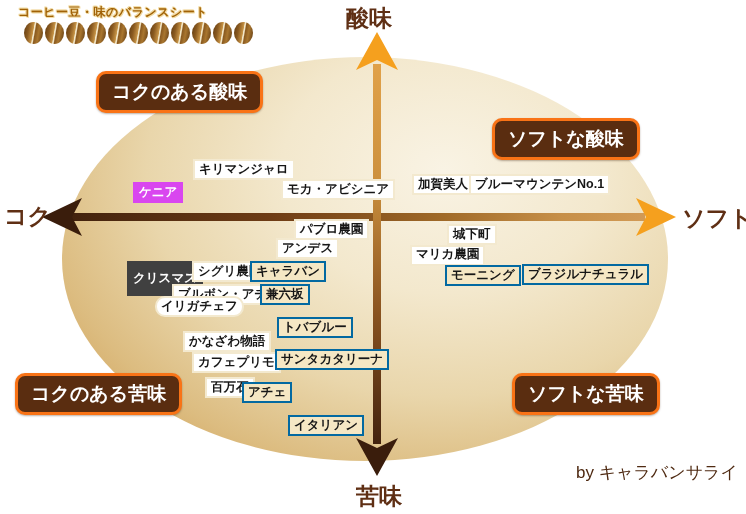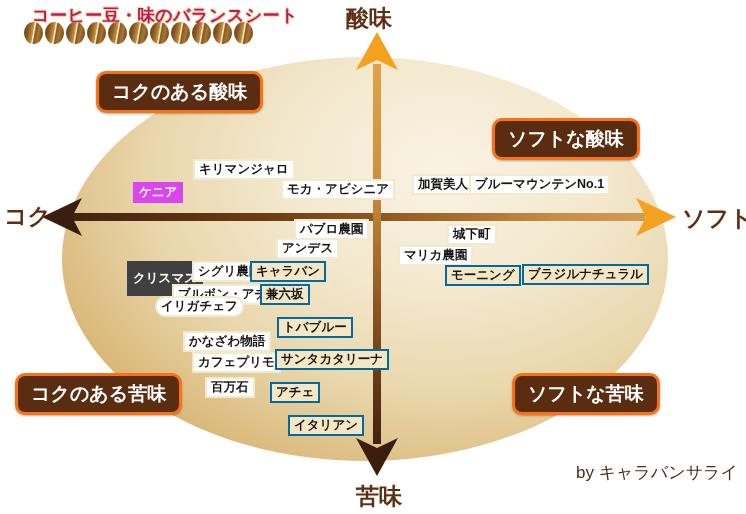--- a/index.html
+++ b/index.html
@@ -27,21 +27,21 @@
   
   .axis-word{
     position:absolute;z-index:5;font-size:23px;font-weight:bold;color:#5f2f14;white-space:nowrap;
   }
   #axis-top{left:346px;top:3px;}
   #axis-bottom{left:356px;top:481px;}
   #axis-left{left:4px;top:201px;}
   #axis-right{left:682px;top:203px;}
   
   .title{
-    position:absolute;left:32px;top:4px;z-index:5;font-size:17px;font-weight:bold;color:#be185d;
+    position:absolute;left:18px;top:4px;z-index:5;font-size:12px;font-weight:bold;color:#a16207;
     letter-spacing:0.5px;white-space:nowrap;
     text-shadow:1px 0 0 #f2dca6,-1px 0 0 #f2dca6,0 1px 0 #f2dca6,0 -1px 0 #f2dca6,1px 1px 0 #f2dca6,-1px -1px 0 #f2dca6;
   }
   .beans{position:absolute;left:24px;top:22px;z-index:5;display:flex;gap:2px;}
   .bean{
     width:19px;height:22px;border-radius:50%;display:inline-block;
     background:linear-gradient(100deg,
       #5f3a12 0%, #8a5a20 25%, #b5823a 40%, #c79549 46%,
       #f3e7c8 49%, #f3e7c8 52%, #8a5a20 57%, #a9762f 72%, #5f3a12 100%);
   }
@@ -114,32 +114,32 @@
     </div>
   <div>
       <div class="coffee-label style-white" style="left: 193px; top: 159px;">キリマンジャロ</div>
       <div class="coffee-label style-orange" style="left: 133px; top: 182px;">ケニア</div>
       <div class="coffee-label style-white" style="left: 281px; top: 179px;">モカ・アビシニア</div>
       <div class="coffee-label style-white" style="left: 412px; top: 174px;">加賀美人</div>
       <div class="coffee-label style-white" style="left: 469px; top: 174px;">ブルーマウンテンNo.1</div>
       <div class="coffee-label style-white" style="left: 294px; top: 219px;">パブロ農園</div>
       <div class="coffee-label style-white" style="left: 276px; top: 238px;">アンデス</div>
       <div class="coffee-label style-white" style="left: 447px; top: 224px;">城下町</div>
-      <div class="coffee-label style-white" style="left: 398px; top: 245px;">マリカ農園</div>
+      <div class="coffee-label style-white" style="left: 410px; top: 245px; font-family: Liberation Mono, monospace;">マリカ農園</div>
       <div class="coffee-label style-cream" style="left: 445px; top: 265px;">モーニング</div>
       <div class="coffee-label style-cream" style="left: 522px; top: 264px;">ブラジルナチュラル</div>
       <div class="coffee-label style-red" style="left: 127px; top: 261px;">クリスマス</div>
       <div class="coffee-label style-white" style="left: 192px; top: 261px;">シグリ農園</div>
       <div class="coffee-label style-cream" style="left: 250px; top: 261px;">キャラバン</div>
       <div class="coffee-label style-white" style="left: 172px; top: 284px;">ブルボン・アチ</div>
       <div class="coffee-label style-cream" style="left: 260px; top: 284px;">兼六坂</div>
       <div class="coffee-label style-white" style="left: 155px; top: 296px; border-radius: 10px;">イリガチェフ</div>
       <div class="coffee-label style-cream" style="left: 277px; top: 317px;">トバブルー</div>
       <div class="coffee-label style-white" style="left: 183px; top: 331px;">かなざわ物語</div>
       <div class="coffee-label style-white" style="left: 192px; top: 352px;">カフェプリモ</div>
       <div class="coffee-label style-cream" style="left: 275px; top: 349px;">サンタカタリーナ</div>
       <div class="coffee-label style-white" style="left: 205px; top: 377px;">百万石</div>
-      <div class="coffee-label style-cream" style="left: 242px; top: 382px; margin-left: 28px;">アチェ</div>
+      <div class="coffee-label style-cream" style="left: 242px; top: 382px;">アチェ</div>
       <div class="coffee-label style-cream" style="left: 288px; top: 415px;">イタリアン</div>
     </div>
 
   <div class="credit">by  キャラバンサライ</div>
 </div>
 
 </body></html>

